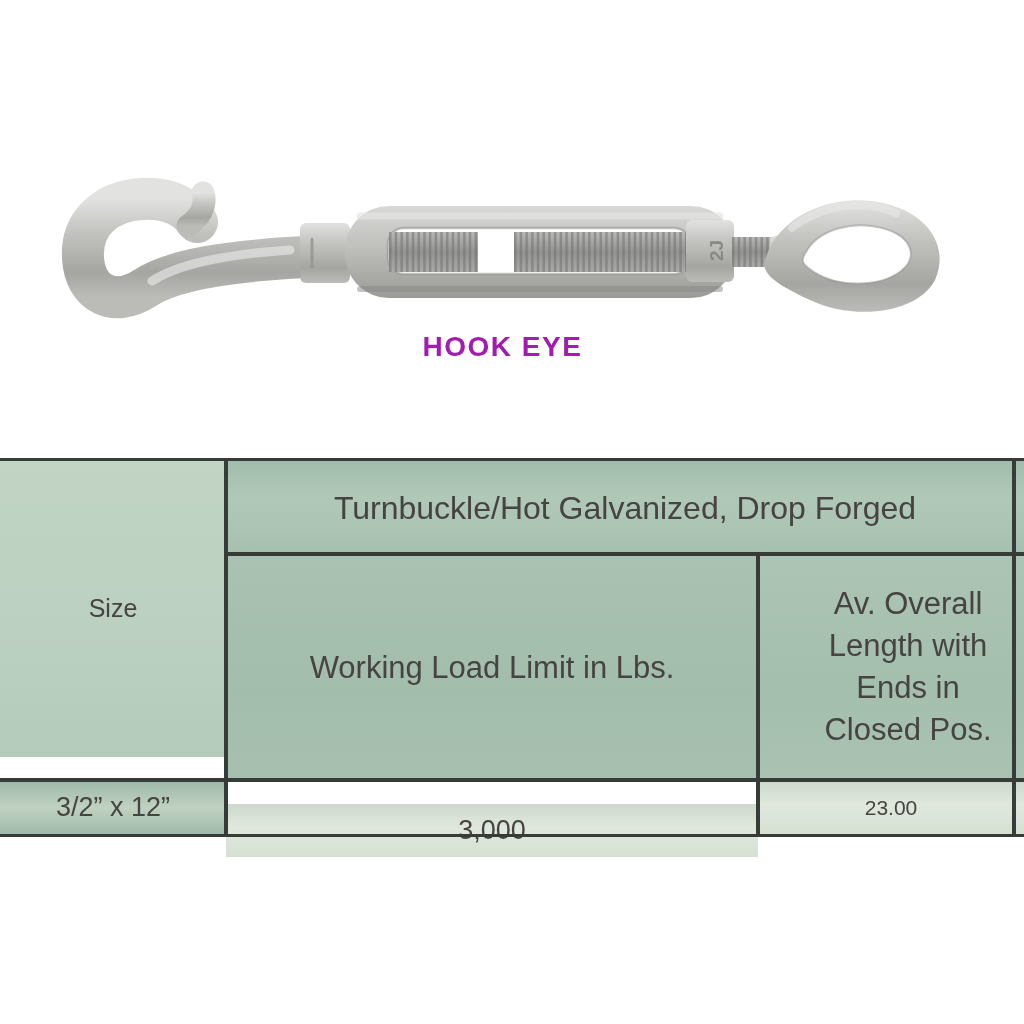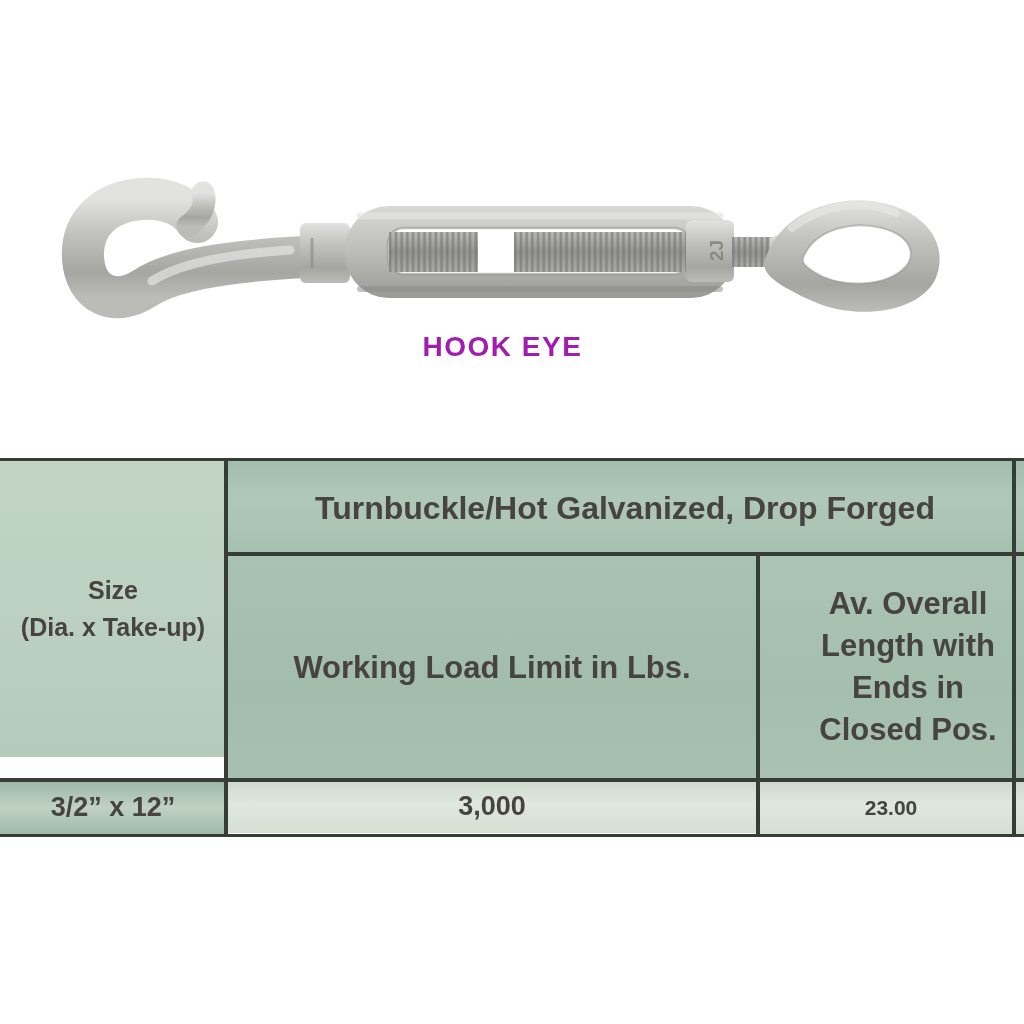--- a/index.html
+++ b/index.html
@@ -10,39 +10,39 @@
 
   
   .photo-svg { position:absolute; left:0; top:0; width:1024px; height:420px; }
   .caption {
     position:absolute; left:0; top:331px; width:1005px; text-align:center;
     font-size:28px; font-weight:bold; letter-spacing:1.5px; color:#a21caf;
   }
 
   
   .cell {
-    position:absolute; box-sizing:border-box; color:#474341; font-weight:bold;
+    position:absolute; box-sizing:border-box; color:#474341; font-weight:normal;
   }
   .cell.center { display:flex; flex-direction:column; align-items:center; justify-content:center; text-align:center; }
   .tex {
     background-image:repeating-linear-gradient(90deg,
       rgba(255,255,255,0.05) 0 7px, rgba(0,0,0,0.03) 7px 14px);
   }
   .cell-size-header   { left:0;   top:461px; width:226px; height:296px;
     background:linear-gradient(180deg,#c2d5c5,#bbd0c0 55%,#b4cbbb); font-size:25px; line-height:1.5; }
   .cell-product-header{ left:226px; top:461px; width:798px; height:94px;
     background:linear-gradient(180deg,#a2bdad,#b0c8b8 40%,#a6c0b0); font-size:32px; }
   .cell-wll-header    { left:226px; top:555px; width:532px; height:226px;
     background:linear-gradient(180deg,#a9c2b2,#a3bdad 60%,#a7c0b0); font-size:31px; }
   .cell-len-header    { left:758px; top:555px; width:266px; height:226px;
     background:linear-gradient(180deg,#abc4b4,#a5bfaf 60%,#a9c2b2);
     font-size:31px; line-height:1.36; padding:28px 0 0 34px; text-align:center; }
   .cell-size-data     { left:0;   top:781px; width:226px; height:53px;
     background:linear-gradient(180deg,#9db7a7,#c0d2c2 50%,#9fb9a9); font-size:27px; }
-  .cell-wll-data      { left:226px; top:780px; width:532px; height:53px;
+  .cell-wll-data      { left:226px; top:804px; width:532px; height:53px;
     background:linear-gradient(180deg,#cdd9cc,#e0e8dd 45%,#d5dfd2); font-size:27px; }
   .cell-len-data      { left:758px; top:781px; width:266px; height:53px;
     background:linear-gradient(180deg,#cdd9cc,#e0e8dd 45%,#d5dfd2); font-size:21px; }
 
   
   .bline { position:absolute; background:#383c38; }
   .b-top    { left:0;     top:458px; width:1024px; height:3px; }
   .b-row1   { left:226px; top:552px; width:798px;  height:4px; }
   .b-row2   { left:0;     top:778px; width:1024px; height:4px; }
   .b-bottom { left:0;     top:834px; width:1024px; height:3px; }
@@ -122,21 +122,20 @@
       <path d="M 792 228 C 822 204 866 199 896 213" fill="none" stroke="#e8e8e6" stroke-width="8" stroke-linecap="round" opacity="0.6"></path>
     </g>
   </svg>
 
   <div class="caption">HOOK EYE</div>
 
   <div>
 
     <div class="cell cell-size-header center tex">
       <div>Size</div>
-      <div>(Dia. x Take-up)</div>
     </div>
 
     <div class="cell cell-product-header center tex">
       <div>Turnbuckle/Hot Galvanized, Drop Forged</div>
     </div>
 
     <div class="cell cell-wll-header center tex">
       <div>Working Load Limit in Lbs.</div>
     </div>
 

